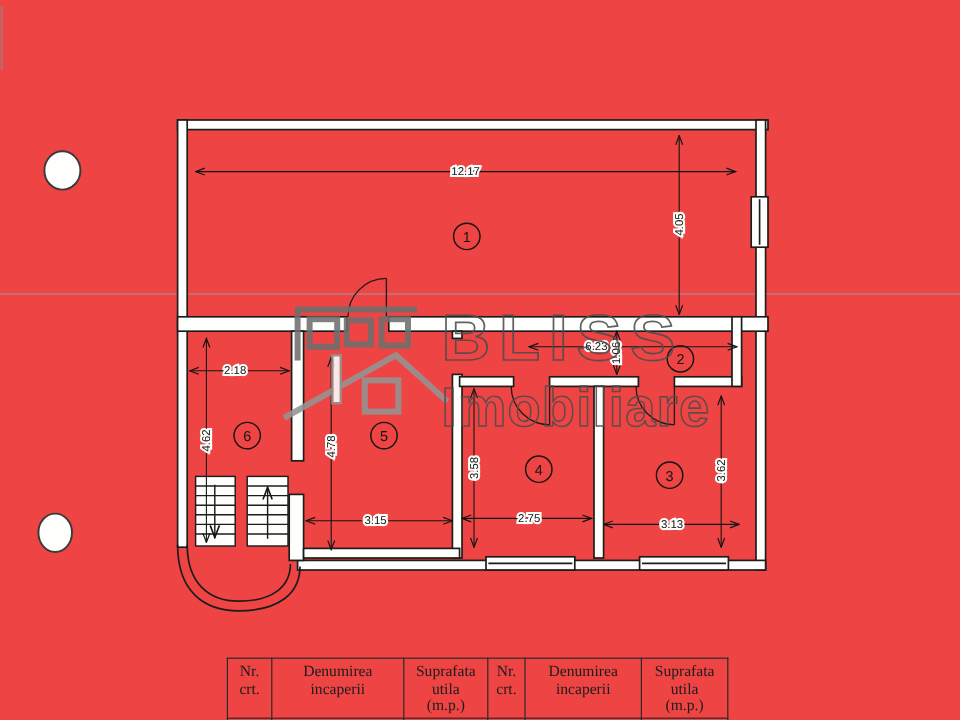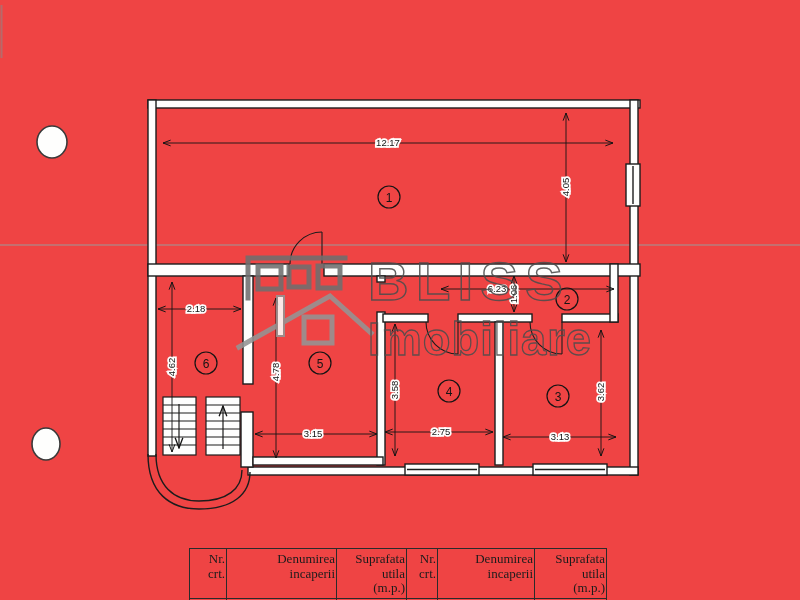--- a/index.html
+++ b/index.html
@@ -5,21 +5,21 @@
   html,body{margin:0;padding:0;background:#e8e8e8;}
   .page{position:relative;width:800px;height:600px;background:#ef4444;overflow:hidden;
         font-family:"Liberation Sans",sans-serif;}
   .page svg{position:absolute;left:0;top:0;}
   .dimtext{font:9.5px "Liberation Sans",sans-serif;fill:#141414;
            paint-order:stroke;stroke:#fefefd;stroke-width:3.5px;text-anchor:middle;}
   .roomnum{font:12px "Liberation Sans",sans-serif;fill:#141414;text-anchor:middle;}
   .wmtext{font-family:"Liberation Sans",sans-serif;font-weight:700;fill:none;}
   table.legend{position:absolute;left:189px;top:548px;border-collapse:collapse;table-layout:fixed;}
   table.legend th{border:1.4px solid #2b2b2b;font-family:"Liberation Serif",serif;font-size:13px;
-                  line-height:1.12;font-weight:400;color:#1c1c1c;text-align:right;
+                  line-height:1.12;font-weight:400;color:#1c1c1c;text-align:center;
                   vertical-align:top;padding:3px 1px 2px;}
   table.legend td{border:1.4px solid #2b2b2b;height:14px;}
 </style>
 </head>
 <body>
 
 <div class="page">
 
 <svg width="800" height="600" viewBox="0 0 800 600">
   <defs>

